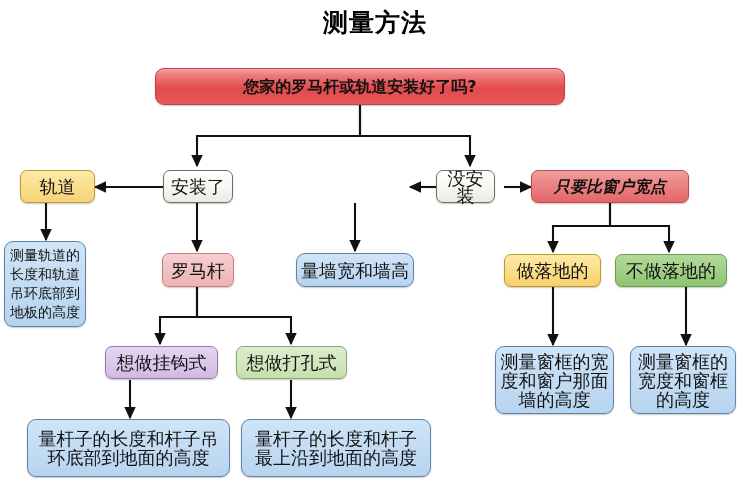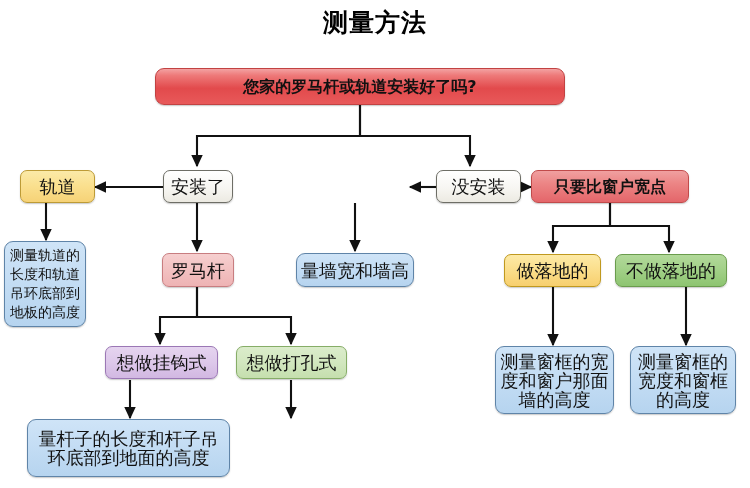--- a/index.html
+++ b/index.html
@@ -79,20 +79,21 @@
     background: linear-gradient(to bottom, #d9a3c6 0%, #cf8fb9 45%, #b96fa2 100%);
     border-color: #9b5b86;
   }
   .n-lavender {
     background: linear-gradient(to bottom, #e5d4ef 0%, #ddc8ea 50%, #d2b8e2 100%);
     border-color: #9b77b5;
   }
   .n-red {
     background: linear-gradient(to bottom, #f0a0a0 0%, #ec8585 40%, #e4666a 100%);
     border-color: #c14b4b;
+    font-style: italic;
   }
   .n-pink {
     background: linear-gradient(to bottom, #f6cfcf 0%, #f2c1c1 50%, #eeb3b4 100%);
     border-color: #c87d80;
   }
   .n-green {
     background: linear-gradient(to bottom, #b2d99a 0%, #a3d189 45%, #8dc470 100%);
     border-color: #6a9c4d;
   }
   .n-lightgreen {
@@ -154,21 +155,21 @@
     </g>
   </svg>
 
   <div class="node n-root" style="left:155px; top:68px; width:410px; height:37px;">您家的罗马杆或轨道安装好了吗?</div>
 
   <div class="node n-yellow" style="left:20px; top:170px; width:75px; height:33px;">轨道</div>
 
   <div class="node n-white" style="left:163px; top:170px; width:70px; height:33px;">安装了</div>
 
 
-  <div class="node n-white" style="left:436px; top:170px; width:85px; height:33px;">没安装</div>
+  <div class="node n-white" style="left:436px; top:170px; width:59px; height:33px;">没安装</div>
 
   <div class="node n-red" style="left:531px; top:170px; width:158px; height:33px; font-size:16px; font-weight:bold;">只要比窗户宽点</div>
 
   <div class="node n-blue multiline" style="left:4px; top:241px; width:82px; height:86px; font-size:14px;">测量轨道的
 长度和轨道
 吊环底部到
 地板的高度</div>
 
   <div class="node n-pink" style="left:162px; top:253px; width:72px; height:34px;">罗马杆</div>
 
@@ -186,14 +187,16 @@
 度和窗户那面
 墙的高度</div>
 
   <div class="node n-blue multiline" style="left:630px; top:346px; width:106px; height:68px;">测量窗框的
 宽度和窗框
 的高度</div>
 
   <div class="node n-blue multiline" style="left:27px; top:419px; width:203px; height:58px;">量杆子的长度和杆子吊
 环底部到地面的高度</div>
 
+  <div class="node n-blue multiline" style="left:241px; top:419px; width:190px; height:58px;">量杆子的长度和杆子
+最上沿到地面的高度</div>
 
 </div>
 
 </body></html>

